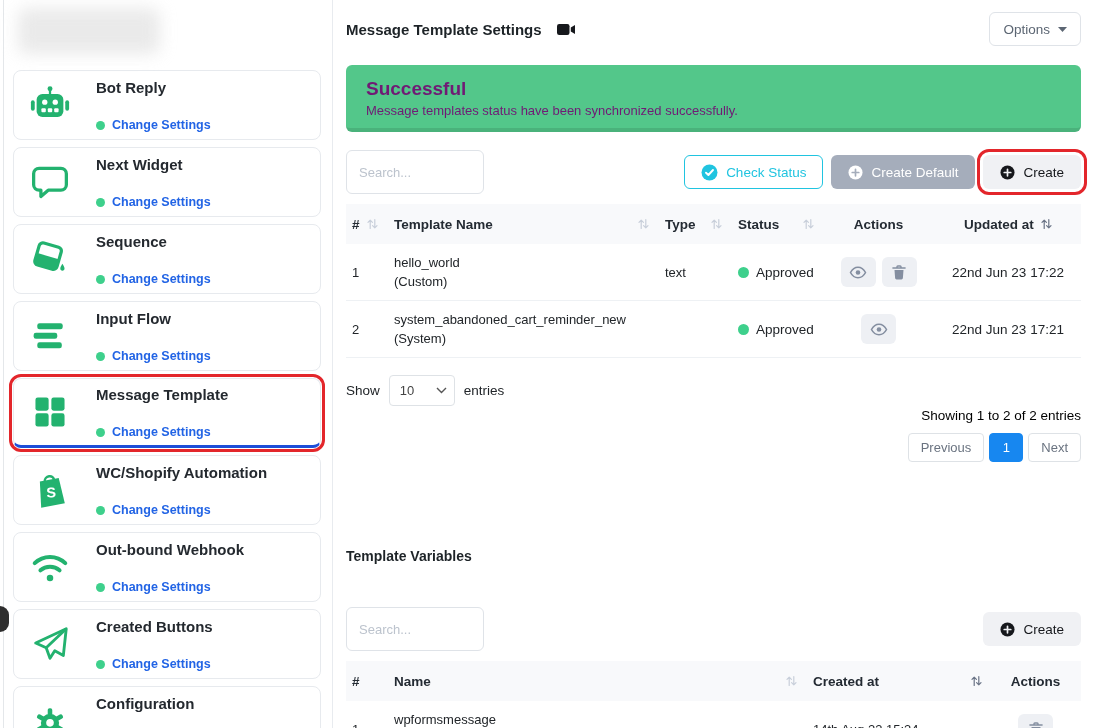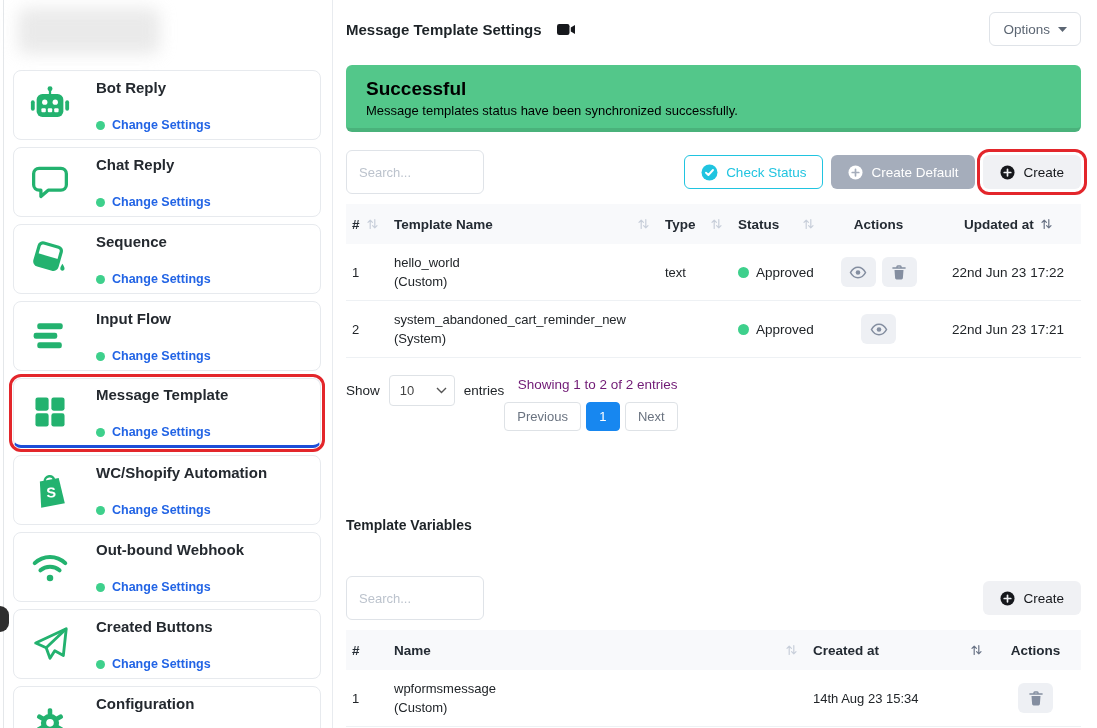--- a/index.html
+++ b/index.html
@@ -45,21 +45,21 @@
        font-size:13.5px; font-family:inherit; background:#fff; cursor:pointer; height:34px; padding:0 16px;}
   .btn-outline{border-color:#dfe3e8; color:var(--muted); height:31px; padding:16px 13px;}
   .btn-cyan{border-color:var(--cyan); color:var(--cyan); font-weight:500;}
   .btn-gray{background:var(--gray-btn); color:#fff; margin-left:8px; font-weight:500;}
   .btn-light{background:#f0f1f4; color:#16181c; margin-left:8px; font-weight:500;}
   .btn-light .plus-dark circle{fill:#16181c;} .btn-light .plus-dark path{stroke:#f0f1f4;}
   .btn-gray .plus-light circle{fill:#fff;} .btn-gray .plus-light path{stroke:var(--gray-btn);}
   .annotated-btn{outline:3px solid var(--red); outline-offset:3px;}
   
   .alert{margin-top:21px; background:var(--alert-green); border-radius:6px; padding:10px 20px 10px;
-         color:#000000; border-bottom:4px solid rgba(0,0,0,.10);}
+         color:#701a75; border-bottom:4px solid rgba(0,0,0,.10);}
   .alert-title{font-size:19px; font-weight:700; margin:3px 0 3px;}
   .alert-msg{font-size:13px;}
   
   .controls{margin-top:18px; display:flex; align-items:center;}
   .search{width:138px; height:44px; border:1px solid #dfe3e8; border-radius:6px; padding:0 12px;
           font-size:13px; font-family:inherit; color:#333; outline:none;}
   .search::placeholder{color:#bcc3cd;}
   .spacer{flex:1;}
   
   .tbl{margin-top:10px;}
@@ -76,28 +76,28 @@
   .cell{padding:0 8px; display:flex; align-items:center;}
   .cell:first-child{padding-left:6px;}
   .c-name{display:block; line-height:19px; padding-top:9px; padding-bottom:9px;}
   .c-status{gap:7px; font-size:13.5px;}
   .sdot{width:11px;height:11px;border-radius:50%;background:var(--status-green); flex:none;}
   .c-actions,.c-center{justify-content:center; gap:6px;}
   .icon-btn{width:35px; height:30px; border-radius:6px; background:#eef0f4; border:none; cursor:pointer;
             display:flex; align-items:center; justify-content:center; color:#848ea0;}
   .c-updated{justify-content:center; font-size:13.5px;}
   
-  .table-foot{display:flex; justify-content:flex-start; margin-top:17px; font-size:13.5px;}
+  .table-foot{display:flex; justify-content:flex-start; margin-top:17px; font-size:13.5px;flex-direction:column;}
   .show-wrap{display:flex; align-items:center; gap:9px; height:31px;}
   .select-wrap{position:relative;}
   .select-wrap select{appearance:none; -webkit-appearance:none; width:66px; height:31px; padding:0 24px 0 10px;
       border:1px solid #dee2e6; border-radius:4px; background:#fff; font-size:13px; font-family:inherit; color:#444; cursor:pointer;}
   .select-wrap .chev{position:absolute; right:8px; top:12px; pointer-events:none; display:flex;}
   .foot-right{text-align:right;}
-  .summary{color:#701a75; padding-top:2px;}
+  .summary{color:#000000; padding-top:2px;}
   .pager{margin-top:10px; display:flex; gap:5px; justify-content:flex-end;}
   .page-btn{min-width:40px; height:29px; padding:0 12px; border:1px solid #dee2e6; border-radius:4px;
             background:#fff; color:#6a7380; font-size:13px; font-family:inherit; cursor:pointer;
             display:flex; align-items:center; justify-content:center;}
   .page-btn.current{background:var(--page-blue); border-color:var(--page-blue); color:#fff; min-width:34px; padding:0;}
   .section-title{margin-top:86px; font-size:14px; font-weight:700; color:#1d2327;}
   .controls2{margin-top:43px; display:flex; align-items:center;}
   .tbl2{margin-top:10px;}
 </style>
 </head>
@@ -132,21 +132,21 @@
     </div>
   </div>
 
   <div class="side-card">
     <span class="side-icon">
           <svg viewBox="0 0 44 44" width="40" height="40">
             <path d="M10 7h24a6 6 0 0 1 6 6v12a6 6 0 0 1-6 6H20l-8 7v-7h-2a6 6 0 0 1-6-6V13a6 6 0 0 1 6-6Z" fill="none" stroke="currentColor" stroke-width="3.6" stroke-linejoin="round"></path>
           </svg>
         </span>
     <div class="side-text">
-      <div class="side-title">Chat Reply</div>
+      <div class="side-title">Next Widget</div>
       <div class="side-link">
         <span class="dot"></span>
         <span class="link-text">Change Settings</span>
       </div>
     </div>
   </div>
 
   <div class="side-card">
     <span class="side-icon">
           <svg viewBox="0 0 44 44" width="42" height="42">

